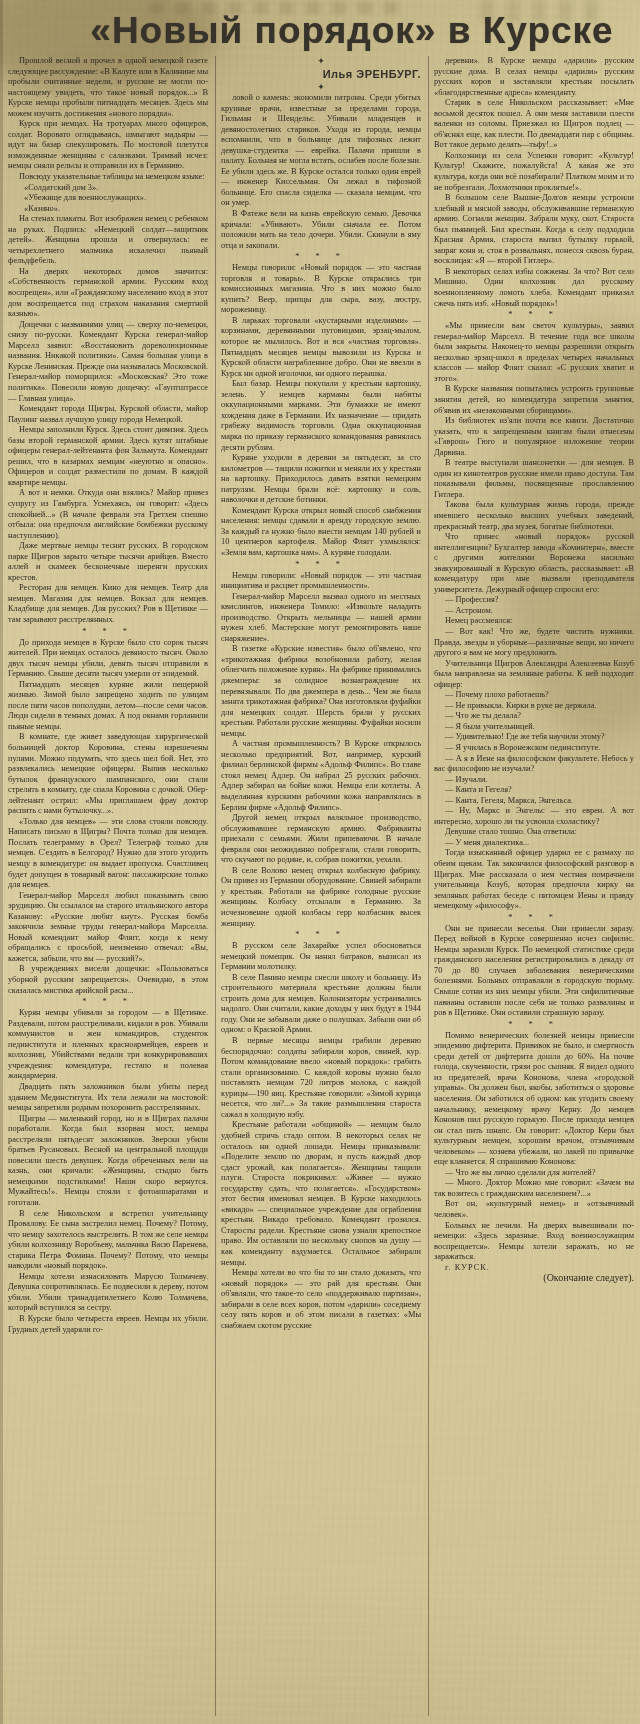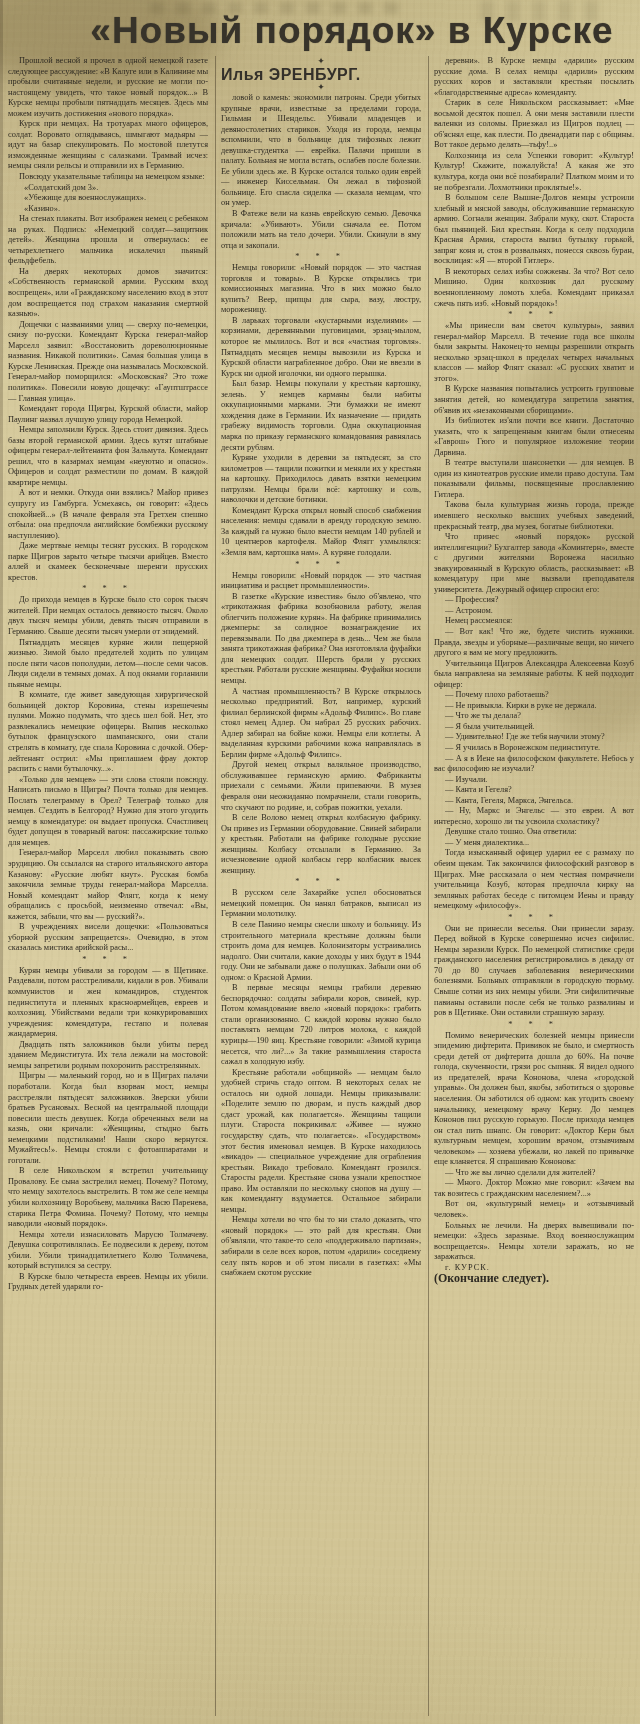--- a/index.html
+++ b/index.html
@@ -27,24 +27,24 @@
   }
   .cols{position:absolute;top:56px;left:8px;width:626px;height:1664px;display:flex;}
   .col{width:200px;height:100%;overflow:hidden;text-align:justify;
     font-size:8.35px;line-height:10.55px;}
   .col + .col{margin-left:13px;}
   .rule{position:absolute;top:56px;width:1px;height:1660px;background:rgba(80,70,48,.55);}
   .col p{margin:0;text-indent:11px;}
   .col p.q{text-indent:16px;}
   .sep{text-align:center;letter-spacing:7px;line-height:12px;margin:1px 0;text-indent:0 !important;}
   .orn{text-align:center;line-height:11px;font-size:9px;color:#3a362c;margin-top:2px;text-indent:0 !important;}
-  .byline{text-align:left;font-family:"Liberation Sans", sans-serif;font-weight:700;
-    font-size:16px;line-height:15px;letter-spacing:.5px;margin:3px 0 4px 0;text-indent:0 !important;color:#34302a;}
+  .byline{text-align:right;font-family:"Liberation Sans", sans-serif;font-weight:700;
+    font-size:11px;line-height:15px;letter-spacing:.5px;margin:3px 0 4px 0;text-indent:0 !important;color:#34302a;}
   .place{margin-top:3px;text-indent:8px;letter-spacing:1px;}
-  .cont{font-weight:700;text-align:left;text-indent:0 !important;margin-top:4px;font-size:12px;}
+  .cont{font-weight:400;text-align:right;text-indent:0 !important;margin-top:4px;font-size:10px;}
   .edge{position:absolute;top:0;bottom:0;width:3px;background:rgba(70,60,40,.25);}
 </style>
 </head>
 <body>
 
 <div class="page">
 
   <div class="grain"></div>
   <div class="stain" style="left:-40px;top:-30px;width:260px;height:120px;background:rgba(100,82,42,.30);"></div>
   <div class="stain" style="right:-60px;top:320px;width:200px;height:420px;background:rgba(118,98,55,.18);"></div>
@@ -66,23 +66,24 @@
         <p class="q">«Солдатский дом 3».</p>
         <p class="q">«Убежище для военнослужащих».</p>
         <p class="q">«Казино».</p>
         <p class="">На стенах плакаты. Вот изображен немец с ребенком на руках. Подпись: «Немецкий солдат—защитник детей». Женщина прошла и отвернулась: ее четырехлетнего мальчика искалечил пьяный фельдфебель.</p>
         <p class="">На дверях некоторых домов значится: «Собственность германской армии. Русским вход воспрещен», или «Гражданскому населению вход в этот дом воспрещается под страхом наказания смертной казнью».</p>
         <p class="">Дощечки с названиями улиц — сверху по-немецки, снизу по-русски. Комендант Курска генерал-майор Марселл заявил: «Восстановить дореволюционные названия. Никакой политики». Самая большая улица в Курске Ленинская. Прежде она называлась Московской. Генерал-майор поморщился: «Московская? Это тоже политика». Повесили новую дощечку: «Гауптштрассе — Главная улица».</p>
         <p class="">Комендант города Щигры, Курской области, майор Паулинг назвал лучшую улицу города Немецкой.</p>
         <p class="">Немцы заполнили Курск. Здесь стоит дивизия. Здесь базы второй германской армии. Здесь кутят штабные офицеры генерал-лейтенанта фон Зальмута. Комендант решил, что в казармах немцам «неуютно и опасно». Офицеров и солдат разместили по домам. В каждой квартире немцы.</p>
         <p class="">А вот и немки. Откуда они взялись? Майор привез супругу из Гамбурга. Усмехаясь, он говорит: «Здесь спокойней...» (В начале февраля эта Гретхен спешно отбыла: она предпочла английские бомбежки русскому наступлению).</p>
         <p class="">Даже мертвые немцы теснят русских. В городском парке Щигров зарыто четыре тысячи арийцев. Вместо аллей и скамеек бесконечные шеренги прусских крестов.</p>
+        <p class="">Ресторан для немцев. Кино для немцев. Театр для немцев. Магазин для немцев. Вокзал для немцев. Кладбище для немцев. Для русских? Ров в Щетинке — там зарывают расстрелянных.</p>
         <p class="sep">* * *</p>
         <p class="">До прихода немцев в Курске было сто сорок тысяч жителей. При немцах осталось девяносто тысяч. Около двух тысяч немцы убили, девять тысяч отправили в Германию. Свыше десяти тысяч умерли от эпидемий.</p>
-        <p class="">Пятнадцать месяцев куряне жили пещерной жизнью. Зимой было предателей ходить по улицам после пяти часов пополудни, летом—после семи часов. Люди сидели в темных домах. А под окнами горланили пьяные немцы.</p>
+        <p class="">Пятнадцать месяцев куряне жили пещерной жизнью. Зимой было запрещено ходить по улицам после пяти часов пополудни, летом—после семи часов. Люди сидели в темных домах. А под окнами горланили пьяные немцы.</p>
         <p class="">В комнате, где живет заведующая хирургической больницей доктор Коровина, стены изрешечены пулями. Можно подумать, что здесь шел бой. Нет, это развлекались немецкие офицеры. Выпив несколько бутылок французского шампанского, они стали стрелять в комнату, где спала Коровина с дочкой. Обер-лейтенант острил: «Мы приглашаем фрау доктор распить с нами бутылочку...».</p>
         <p class="">«Только для немцев» — эти слова стояли повсюду. Написать письмо в Щигры? Почта только для немцев. Послать телеграмму в Орел? Телеграф только для немцев. С'ездить в Белгород? Нужно для этого угодить немцу в комендатуре: он выдает пропуска. Счастливец будет допущен в товарный вагон: пассажирские только для немцев.</p>
         <p class="">Генерал-майор Марселл любил показывать свою эрудицию. Он ссылался на старого итальянского автора Казанову: «Русские любят кнут». Русская бомба закончила земные труды генерал-майора Марселла. Новый комендант майор Флягг, когда к нему обращались с просьбой, неизменно отвечал: «Вы, кажется, забыли, что вы — русский?».</p>
         <p class="">В учреждениях висели дощечки: «Пользоваться уборной русским запрещается». Очевидно, в этом сказалась мистика арийской расы...</p>
         <p class="sep">* * *</p>
         <p class="">Курян немцы убивали за городом — в Щетинке. Раздевали, потом расстреливали, кидали в ров. Убивали коммунистов и жен командиров, студенток пединститута и пленных красноармейцев, евреев и колхозниц. Убийствами ведали три конкурировавших учреждения: комендатура, гестапо и полевая жандармерия.</p>
         <p class="">Двадцать пять заложников были убиты перед зданием Мединститута. Их тела лежали на мостовой: немцы запретили родным похоронить расстрелянных.</p>
         <p class="">Щигры — маленький город, но и в Щиграх палачи поработали. Когда был взорван мост, немцы расстреляли пятьдесят заложников. Зверски убили братьев Русановых. Весной на центральной площади повесили шесть девушек. Когда обреченных вели на казнь, они кричали: «Женщины, стыдно быть немецкими подстилками! Наши скоро вернутся. Мужайтесь!». Немцы стояли с фотоаппаратами и гоготали.</p>
         <p class="">В селе Никольском я встретил учительницу Провалову. Ее сына застрелил немец. Почему? Потому, что немцу захотелось выстрелить. В том же селе немцы убили колхозницу Воробьеву, мальчика Васю Паренева, старика Петра Фомина. Почему? Потому, что немцы наводили «новый порядок».</p>
         <p class="">Немцы хотели изнасиловать Марусю Толмачеву. Девушка сопротивлялась. Ее подвесили к дереву, потом убили. Убили тринадцатилетнего Колю Толмачева, который вступился за сестру.</p>
@@ -95,23 +96,24 @@
         <p class="">ловой о камень: экономили патроны. Среди убитых крупные врачи, известные за пределами города, Гильман и Шендельс. Убивали младенцев и девяностолетних стариков. Уходя из города, немцы вспомнили, что в больнице для тифозных лежит девушка-студентка — еврейка. Палачи пришли в палату. Больная не могла встать, ослабев после болезни. Ее убили здесь же. В Курске остался только один еврей — инженер Киссельман. Он лежал в тифозной больнице. Его спасла сиделка — сказала немцам, что он умер.</p>
         <p class="">В Фатеже вели на казнь еврейскую семью. Девочка кричала: «Убивают». Убили сначала ее. Потом положили мать на тело дочери. Убили. Скинули в яму отца и закопали.</p>
         <p class="sep">* * *</p>
         <p class="">Немцы говорили: «Новый порядок — это частная торговля и товары». В Курске открылись три комиссионных магазина. Что в них можно было купить? Веер, щипцы для сыра, вазу, люстру, мороженицу.</p>
         <p class="">В ларьках торговали «кустарными изделиями» — корзинами, деревянными пуговицами, эрзац-мылом, которое не мылилось. Вот и вся «частная торговля». Пятнадцать месяцев немцы вывозили из Курска и Курской области награбленное добро. Они не ввезли в Курск ни одной иголочки, ни одного перышка.</p>
         <p class="">Был базар. Немцы покупали у крестьян картошку, зелень. У немцев карманы были набиты оккупационными марками. Эти бумажки не имеют хождения даже в Германии. Их назначение — придать грабежу видимость торговли. Одна оккупационная марка по приказу германского командования равнялась десяти рублям.</p>
         <p class="">Куряне уходили в деревни за пятьдесят, за сто километров — тащили пожитки и меняли их у крестьян на картошку. Приходилось давать взятки немецким патрулям. Немцы брали всё: картошку и соль, наволочки и детские ботинки.</p>
         <p class="">Комендант Курска открыл новый способ снабжения населения: немцы сдавали в аренду городскую землю. За каждый га нужно было внести немцам 140 рублей и 10 центнеров картофеля. Майор Флягг ухмылялся: «Земля вам, картошка нам». А куряне голодали.</p>
         <p class="sep">* * *</p>
         <p class="">Немцы говорили: «Новый порядок — это частная инициатива и расцвет промышленности».</p>
+        <p class="">Генерал-майор Марселл вызвал одного из местных квислингов, инженера Томило: «Извольте наладить производство. Открыть мельницы — нашей армии нужен хлеб. Мастерские могут ремонтировать наше снаряжение».</p>
         <p class="">В газетке «Курские известия» было об'явлено, что «трикотажная фабрика возобновила работу, желая облегчить положение курян». На фабрике принимались джемперы: за солидное вознаграждение их перевязывали. По два джемпера в день... Чем же была занята трикотажная фабрика? Она изготовляла фуфайки для немецких солдат. Шерсть брали у русских крестьян. Работали русские женщины. Фуфайки носили немцы.</p>
         <p class="">А частная промышленность? В Курске открылось несколько предприятий. Вот, например, курский филиал берлинской фирмы «Адольф Филипс». Во главе стоял немец Адлер. Он набрал 25 русских рабочих. Адлер забирал на бойне кожи. Немцы ели котлеты. А выделанная курскими рабочими кожа направлялась в Берлин фирме «Адольф Филипс».</p>
-        <p class="">Другой немец открыл валяльное производство, обслуживавшее германскую армию. Фабриканты приехали с семьями. Жили припеваючи. В музея февраля они неожиданно помрачнели, стали говорить, что скучают по родине, и, собрав пожитки, уехали.</p>
+        <p class="">Другой немец открыл валяльное производство, обслуживавшее германскую армию. Фабриканты приехали с семьями. Жили припеваючи. В начале февраля они неожиданно побрезгали, стали говорить, что скучают по родине, и, собрав пожитки, уехали.</p>
         <p class="">В селе Волово немец открыл колбасную фабрику. Он привез из Германии оборудование. Свиней забирали у крестьян. Работали на фабрике голодные русские женщины. Колбасу отсылали в Германию. За исчезновение одной колбасы герр колбасник высек женщину.</p>
         <p class="sep">* * *</p>
         <p class="">В русском селе Захарайке успел обосноваться немецкий помещик. Он нанял батраков, выписал из Германии молотилку.</p>
         <p class="">В селе Панино немцы снесли школу и больницу. Из строительного материала крестьяне должны были строить дома для немцев. Колонизаторы устраивались надолго. Они считали, какие доходы у них будут в 1944 году. Они не забывали даже о полушках. Забыли они об одном: о Красной Армии.</p>
         <p class="">В первые месяцы немцы грабили деревню беспорядочно: солдаты забирали коров, свиней, кур. Потом командование ввело «новый порядок»: грабить стали организованно. С каждой коровы нужно было поставлять немцам 720 литров молока, с каждой курицы—190 яиц. Крестьяне говорили: «Зимой курица несется, что ли?...» За такие размышления староста сажал в холодную избу.</p>
         <p class="">Крестьяне работали «общиной» — немцам было удобней стричь стадо оптом. В некоторых селах не осталось ни одной лошади. Немцы приказывали: «Поделите землю по дворам, и пусть каждый двор сдаст урожай, как полагается». Женщины тащили плуги. Староста покрикивал: «Живее — нужно государству сдать, что полагается». «Государством» этот бестия именовал немцев. В Курске находилось «викадо» — специальное учреждение для ограбления крестьян. Викадо требовало. Комендант грозился. Старосты радели. Крестьяне снова узнали крепостное право. Им оставляли по нескольку снопов на душу — как коменданту вздумается. Остальное забирали немцы.</p>
         <p class="">Немцы хотели во что бы то ни стало доказать, что «новый порядок» — это рай для крестьян. Они об'являли, что такое-то село «поддерживало партизан», забирали в селе всех коров, потом «дарили» соседнему селу пять коров и об этом писали в газетках: «Мы снабжаем скотом русские</p>
       </div>
       <div class="col">
         <p class="">деревни». В Курске немцы «дарили» русским русские дома. В селах немцы «дарили» русским русских коров и заставляли крестьян посылать «благодарственные адреса» коменданту.</p>

